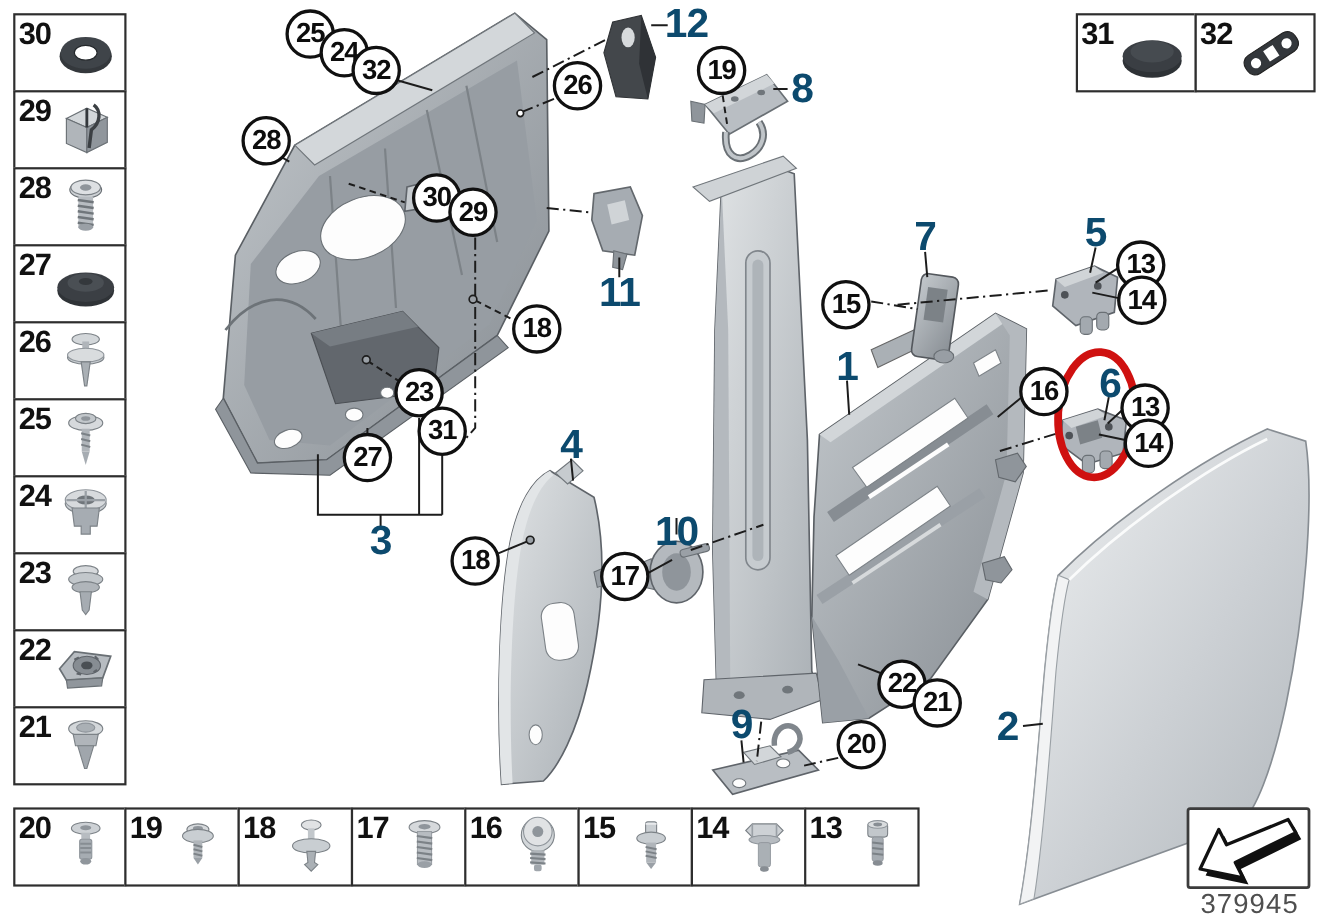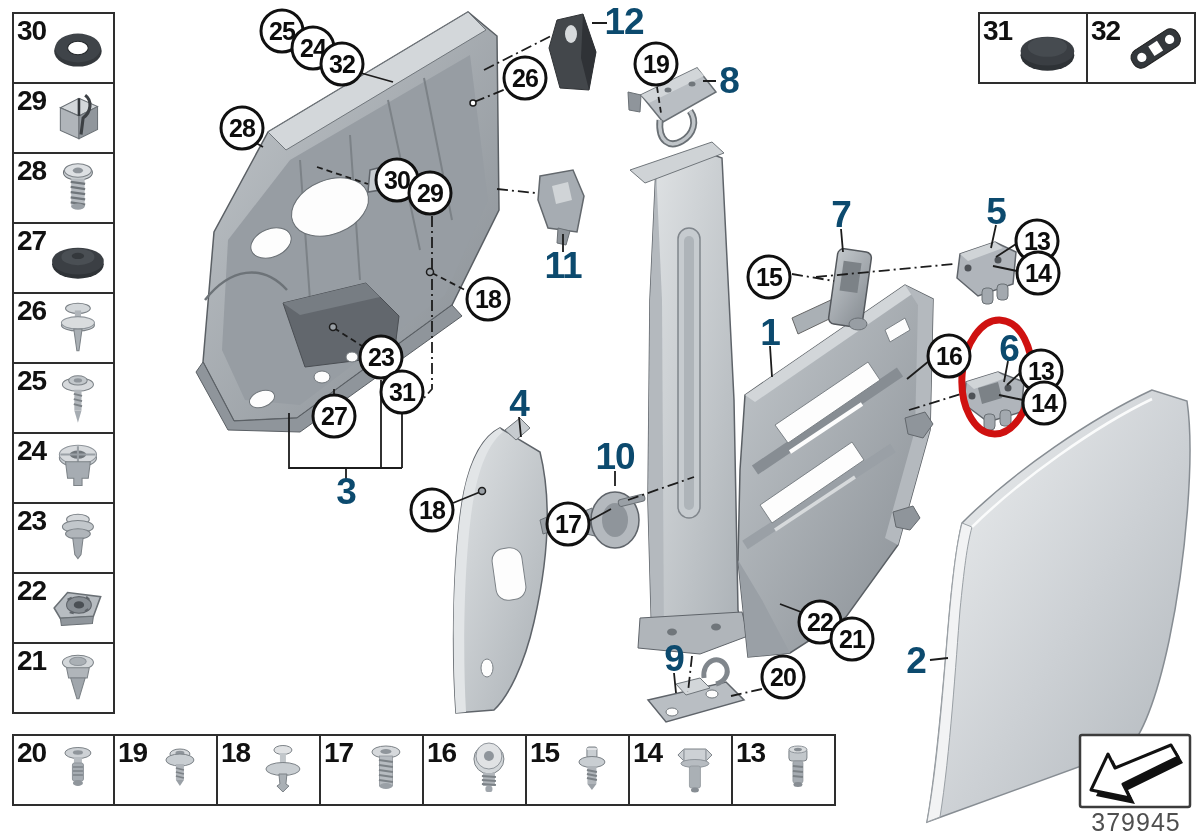--- a/index.html
+++ b/index.html
@@ -498,21 +498,21 @@
       <div class="co" style="left: 820px; top: 622px;">22</div>
       <div class="co" style="left: 852px; top: 639px;">21</div>
       <div class="co" style="left: 783px; top: 677px;">20</div>
       <div class="pl" style="left: 624px; top: 22px;">12</div>
       <div class="pl" style="left: 729px; top: 81px;">8</div>
       <div class="pl" style="left: 563px; top: 266px;">11</div>
       <div class="pl" style="left: 841px; top: 215px;">7</div>
       <div class="pl" style="left: 996px; top: 212px;">5</div>
       <div class="pl" style="left: 770px; top: 333px;">1</div>
       <div class="pl" style="left: 519px; top: 404px;">4</div>
-      <div class="pl" style="left: 615px; top: 457px;">10</div>
+      <div class="pl" style="left: 615px; top: 483px;">10</div>
       <div class="pl" style="left: 346px; top: 492px;">3</div>
       <div class="pl" style="left: 674px; top: 659px;">9</div>
       <div class="pl" style="left: 916px; top: 661px;">2</div>
       <div class="pl" style="left: 1009px; top: 349px;">6</div>
     </div>
 
 <div id="diagram-code">379945</div>
 
 </div>
 

